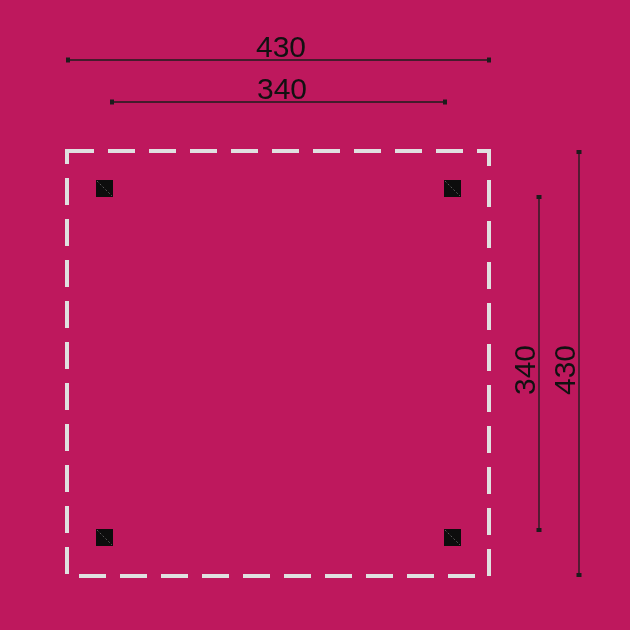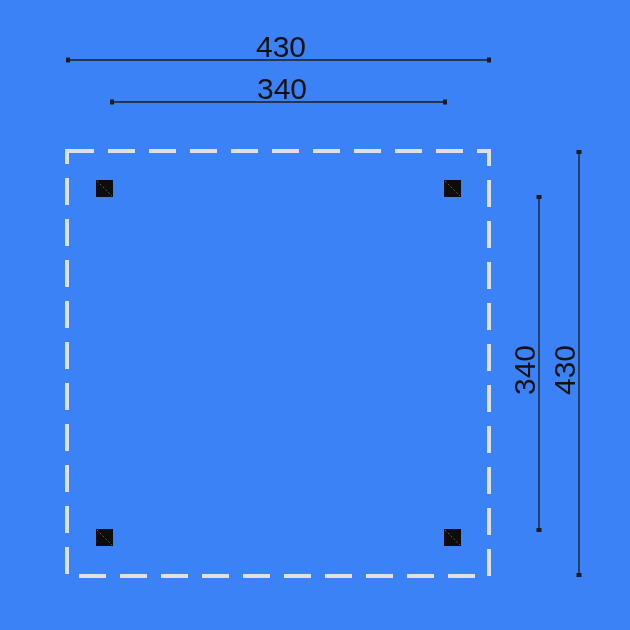--- a/index.html
+++ b/index.html
@@ -4,21 +4,21 @@
 <style>
   html, body {
     margin: 0;
     padding: 0;
     background: #ffffff;
   }
   .canvas {
     position: relative;
     width: 630px;
     height: 630px;
-    background: #3b82f6;
+    background: #be185d;
     overflow: hidden;
     font-family: "Liberation Sans", sans-serif;
   }
   svg { display: block; }
   text {
     font-family: "Liberation Sans", sans-serif;
     fill: #111111;
   }
 </style>
 </head>

